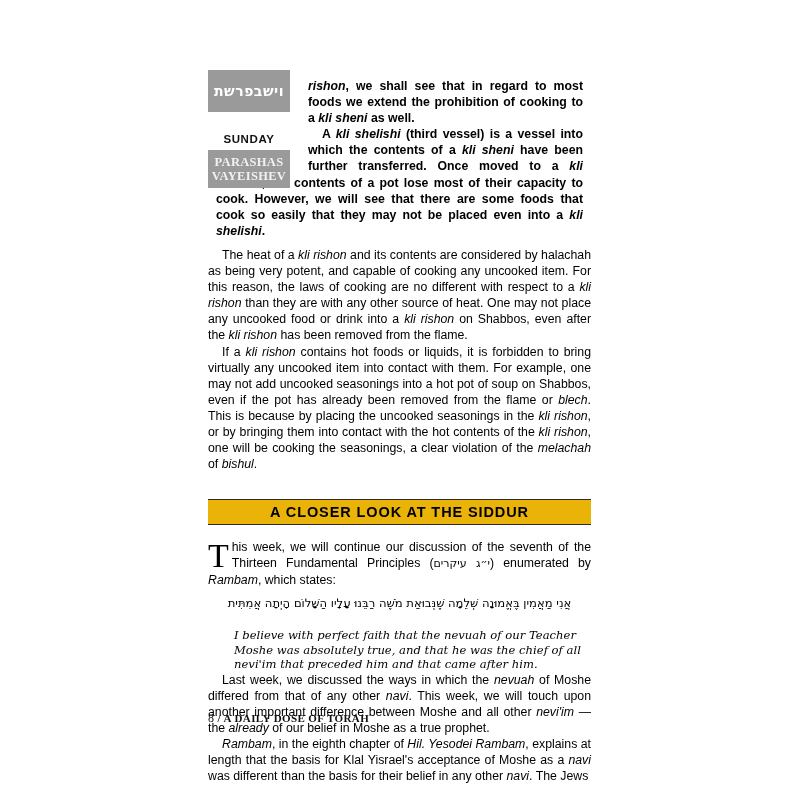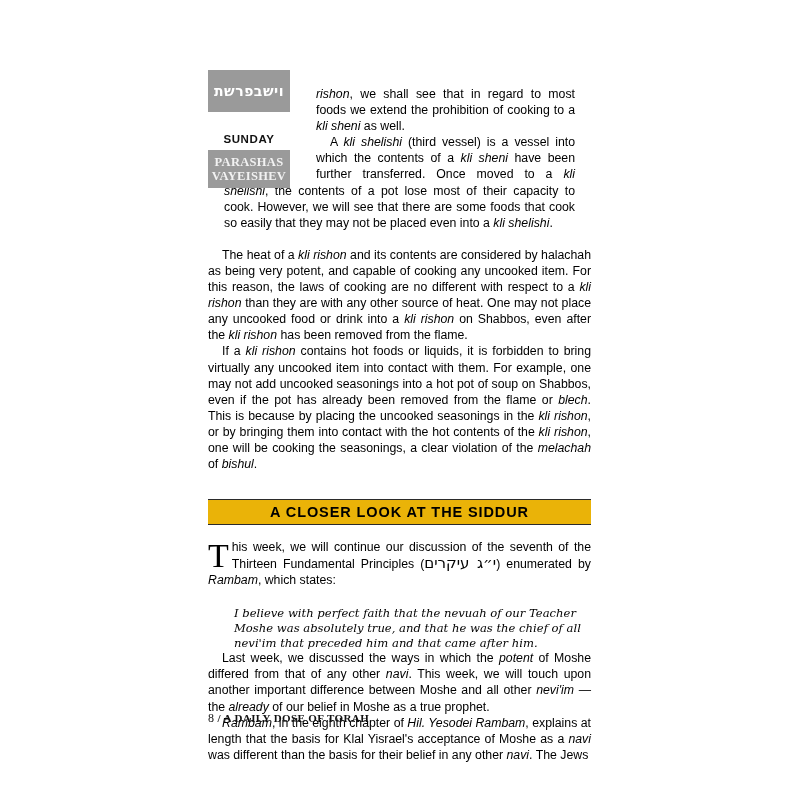--- a/index.html
+++ b/index.html
@@ -95,21 +95,22 @@
   p.para {
     margin: 0;
     text-indent: 14px;
     text-align: justify;
   }
   p.para.noindent { text-indent: 0; }
   i, em { font-style: italic; }
 
   
   .wrap-block {
-    margin: 16px;
+    margin: 8px;
+    font-weight: bold;
   }
   .float-spacer {
     float: left;
     width: 92px;
     height: 94px;
   }
 
   
   .section-header {
     margin-top: 27px;
@@ -139,21 +140,21 @@
     font-family: "Liberation Serif", serif;
     font-size: 34px;
     line-height: 28px;
     padding: 2px 2px 0 0;
     margin: 1px 1px 0 0;
     font-weight: normal;
     color: #000;
   }
   .heb-inline {
     font-family: "DejaVu Sans", sans-serif;
-    font-size: 15px;
+    font-size: 11px;
     direction: rtl;
     unicode-bidi: embed;
   }
 
   
   .hebrew-quote {
     margin: 7px 0 0 0;
     direction: rtl;
     text-align: center;
     font-family: "DejaVu Sans", sans-serif;
@@ -222,25 +223,26 @@
 
       <p class="para"><span>If a </span><i>kli rishon</i><span> contains hot foods or liquids, it is forbidden to bring virtually any uncooked item into contact with them. For example, one may not add uncooked seasonings into a hot pot of soup on Shabbos, even if the pot has already been removed from the flame or </span><i>blech</i><span>. This is because by placing the uncooked seasonings in the </span><i>kli rishon</i><span>, or by bringing them into contact with the hot contents of the </span><i>kli rishon</i><span>, one will be cooking the seasonings, a clear violation of the </span><i>melachah</i><span> of </span><i>bishul</i><span>.</span></p>
 
       <div class="section-header">
         <span class="title">A CLOSER LOOK AT THE SIDDUR</span>
       </div>
 
       <p class="dropcap-para"><span class="dropcap">T</span><span>his week, we will continue our discussion of the seventh of the Thirteen Fundamental Principles (</span><span class="heb-inline">י״ג עיקרים</span><span>) enumerated by </span><i>Rambam</i><span>, which states:</span></p>
 
       <div class="hebrew-quote">
+        <div>אֲנִי מַאֲמִין בֶּאֱמוּנָה שְׁלֵמָה שֶׁנְּבוּאַת מֹשֶׁה רַבֵּנוּ עָלָיו הַשָּׁלוֹם הָיְתָה אֲמִתִּית</div>
       </div>
 
       <div class="translation">I believe with perfect faith that the nevuah of our Teacher Moshe was absolutely true, and that he was the chief of all nevi'im that preceded him and that came after him.</div>
 
-      <p class="para after-quote"><span>Last week, we discussed the ways in which the </span><i>potent</i><span> of Moshe differed from that of any other </span><i>navi</i><span>. This week, we will touch upon another important difference between Moshe and all other </span><i>nevi'im</i><span> — the </span><i>already</i><span> of our belief in Moshe as a true prophet.</span></p>
+      <p class="para after-quote"><span>Last week, we discussed the ways in which the </span><i>nevuah</i><span> of Moshe differed from that of any other </span><i>navi</i><span>. This week, we will touch upon another important difference between Moshe and all other </span><i>nevi'im</i><span> — the </span><i>already</i><span> of our belief in Moshe as a true prophet.</span></p>
 
       <p class="para gap-para"><i>Rambam</i><span>, in the eighth chapter of </span><i>Hil. Yesodei Rambam</i><span>, explains at length that the basis for Klal Yisrael's acceptance of Moshe as a </span><i>navi</i><span> was different than the basis for their belief in any other </span><i>navi</i><span>. The Jews</span></p>
 
     </div>
   </div>
 
   <div class="footer"><span class="pagenum">8</span><span> / </span><span>A DAILY DOSE OF TORAH</span></div>
 
 </div>
 

